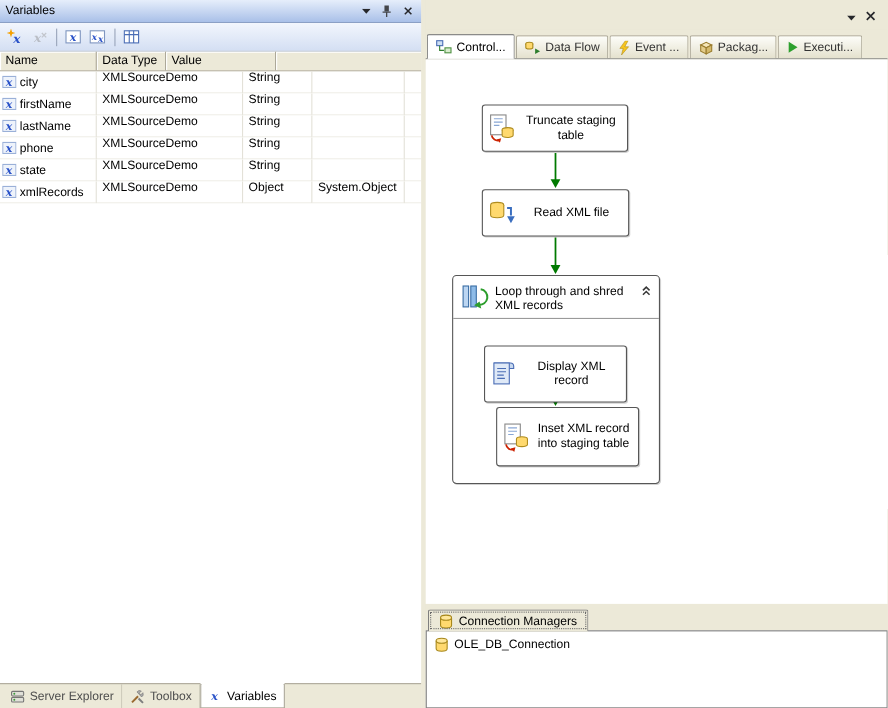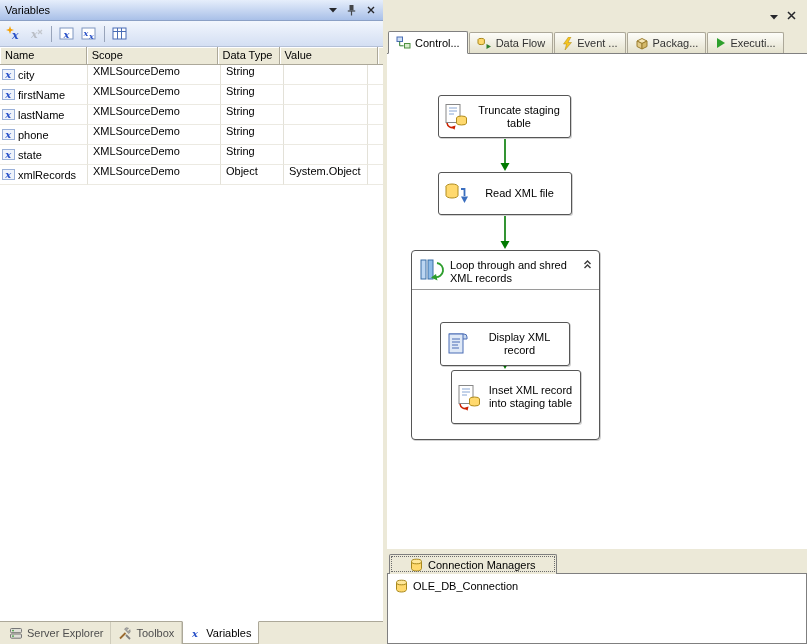--- a/index.html
+++ b/index.html
@@ -42,21 +42,21 @@
   .task .lbl{flex:1;text-align:center;line-height:1.18;}
   .loopc{position:absolute;background:#fff;border:1px solid #565656;border-radius:4px;box-shadow:1px 1px 0 rgba(0,0,0,.18);box-sizing:border-box;z-index:1;}
   .loophead{display:flex;align-items:flex-start;gap:5px;padding:6px 6px 4px 7px;border-bottom:1px solid #9a9a9a;}
   .loophead .lbl{line-height:1.2;padding-top:2px;max-width:126px;}
   .loophead .collapse{margin-left:auto;padding-top:2px;}
   .arrows{position:absolute;left:0;top:0;z-index:2;pointer-events:none;}
 
   
   .cm{height:95px;flex:0 0 95px;background:#ece9d8;display:flex;flex-direction:column;}
   .cmtabrow{height:25px;flex:0 0 25px;display:flex;align-items:flex-end;padding-left:2px;}
-  .cmtab{height:19px;background:#ece9d8;border:1px solid #7f7f7f;border-bottom:none;border-radius:2px 2px 0 0;display:flex;align-items:center;gap:5px;padding:0 20px;position:relative;z-index:2;outline:1px dotted #6b6b6b;outline-offset:-3px;}
+  .cmtab{height:19px;background:#ece9d8;border:1px solid #7f7f7f;border-bottom:none;border-radius:2px 2px 0 0;display:flex;align-items:center;gap:5px;padding:0 9px;position:relative;z-index:2;outline:1px dotted #6b6b6b;outline-offset:-3px;}
   .cmbody{flex:1;background:#fff;border:1px solid #7f7f7f;margin-top:-1px;padding:5px 7px;}
   .cmitem{display:flex;align-items:center;gap:5px;}
 </style>
 </head>
 <body>
 
 <div class="screen">
 
   <div class="left">
     <div class="titlebar">
@@ -113,21 +113,20 @@
             <rect x="1" y="2" width="13" height="11" fill="#fff" stroke="#4a6db5"></rect>
             <line x1="1" y1="5.5" x2="14" y2="5.5" stroke="#4a6db5"></line>
             <line x1="5.5" y1="2" x2="5.5" y2="13" stroke="#4a6db5"></line>
             <line x1="9.5" y1="2" x2="9.5" y2="13" stroke="#4a6db5"></line>
           </svg>
       </span>
     </div>
 
     <div class="gridhead">
       <div class="gh w1">Name</div>
-      <div class="gh w2">Scope</div>
       <div class="gh w3">Data Type</div>
       <div class="gh w4">Value</div>
       <div class="gh fill"></div>
     </div>
 
     <div class="grow">
       <div class="gc name">
         <svg width="13" height="13">
             <rect x="0.5" y="1.5" width="12" height="10" fill="#eef3fb" stroke="#9ab0d8"></rect>
             <text x="3.2" y="10" font-size="10" font-style="italic" font-weight="bold" fill="#2a52c8" font-family="'DejaVu Serif',serif">x</text>
@@ -328,21 +327,21 @@
       <div class="task" style="left:51px;top:118px;width:134px;height:43px">
         <svg width="26" height="24" viewBox="0 0 26 24">
             <ellipse cx="9" cy="4.5" rx="6" ry="2.5" fill="#ffd96e" stroke="#b08c1e"></ellipse>
             <path d="M3,4.5 v9 a6,2.5 0 0 0 12,0 v-9" fill="#ffd96e" stroke="#b08c1e"></path>
             <path d="M18,7 h3.5 v7" fill="none" stroke="#3a6ebf" stroke-width="1.8"></path>
             <polygon points="18,14.5 25,14.5 21.5,21" fill="#3a6ebf"></polygon>
           </svg>
         <span class="lbl">Read XML file</span>
       </div>
 
-      <div class="task" style="left:53px;top:268px;width:130px;height:44px">
+      <div class="task" style="left:53px;top:260px;width:130px;height:52px">
         <svg width="26" height="24" viewBox="0 0 26 24">
             <path d="M4,2 h15 a3,3 0 0 1 3,3 v2 h-5" fill="#c7d8ef" stroke="#4a6db5"></path>
             <rect x="4" y="2" width="14" height="19" fill="#dfe9f7" stroke="#4a6db5"></rect>
             <line x1="7" y1="7" x2="15" y2="7" stroke="#4a6db5"></line>
             <line x1="7" y1="10" x2="15" y2="10" stroke="#4a6db5"></line>
             <line x1="7" y1="13" x2="13" y2="13" stroke="#4a6db5"></line>
             <line x1="7" y1="16" x2="14" y2="16" stroke="#4a6db5"></line>
           </svg>
         <span class="lbl">Display XML record</span>
       </div>

